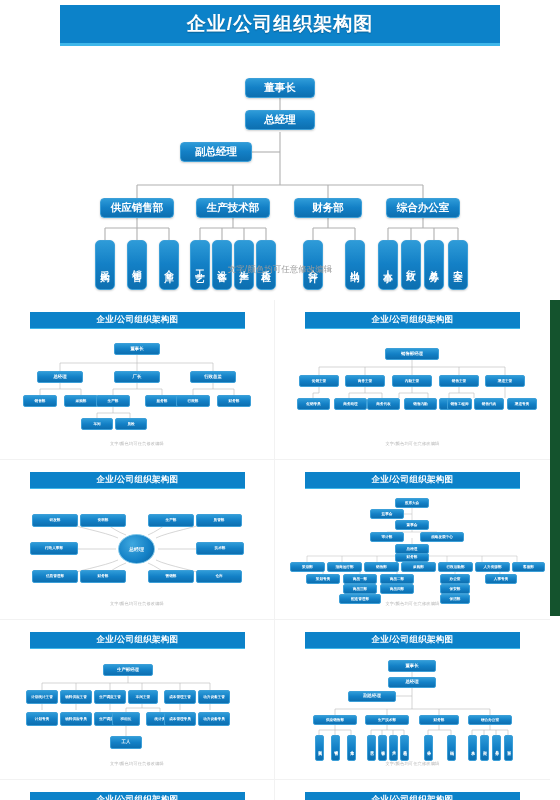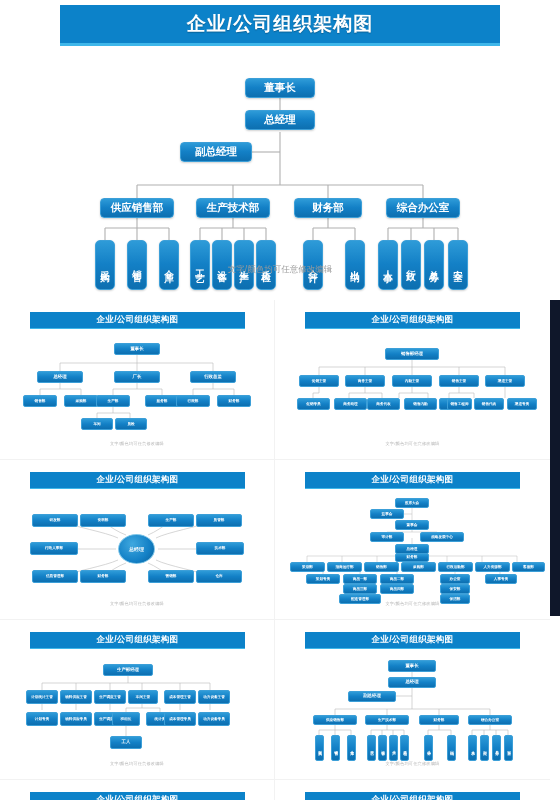--- a/index.html
+++ b/index.html
@@ -2,21 +2,21 @@
 <html><head>
 <meta charset="utf-8">
 <style>
   * { box-sizing: border-box; margin: 0; padding: 0; }
   html, body {
     width: 560px; height: 800px;
     background: #ffffff;
     font-family: "Liberation Sans", "DejaVu Sans", sans-serif;
     overflow: hidden;
   }
-  .page { position: relative; width: 560px; height: 616px; background: #0f172a; }
+  .page { position: relative; width: 560px; height: 616px; background: #14532d; }
 
   
   .hero { position: relative; width: 560px; height: 300px; background: #ffffff; }
   .hero-title-bar {
     position: absolute; left: 60px; top: 5px; width: 440px; height: 41px;
     background: #0C82C9; display: flex; align-items: center; justify-content: center;
     border-bottom: 3px solid #3FB7EA;
   }
   .hero-title-bar .t {
     color: #ffffff; font-size: 19px; font-weight: bold; letter-spacing: 1px;

